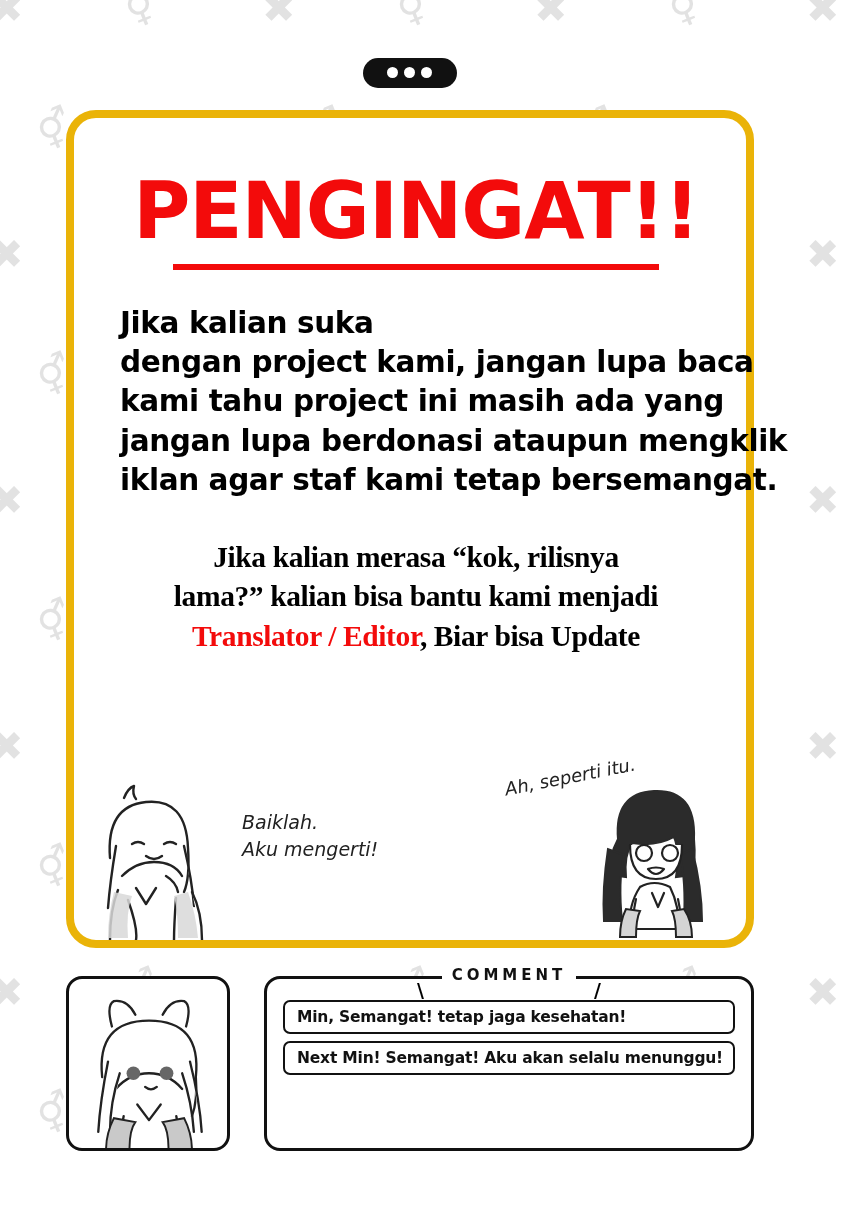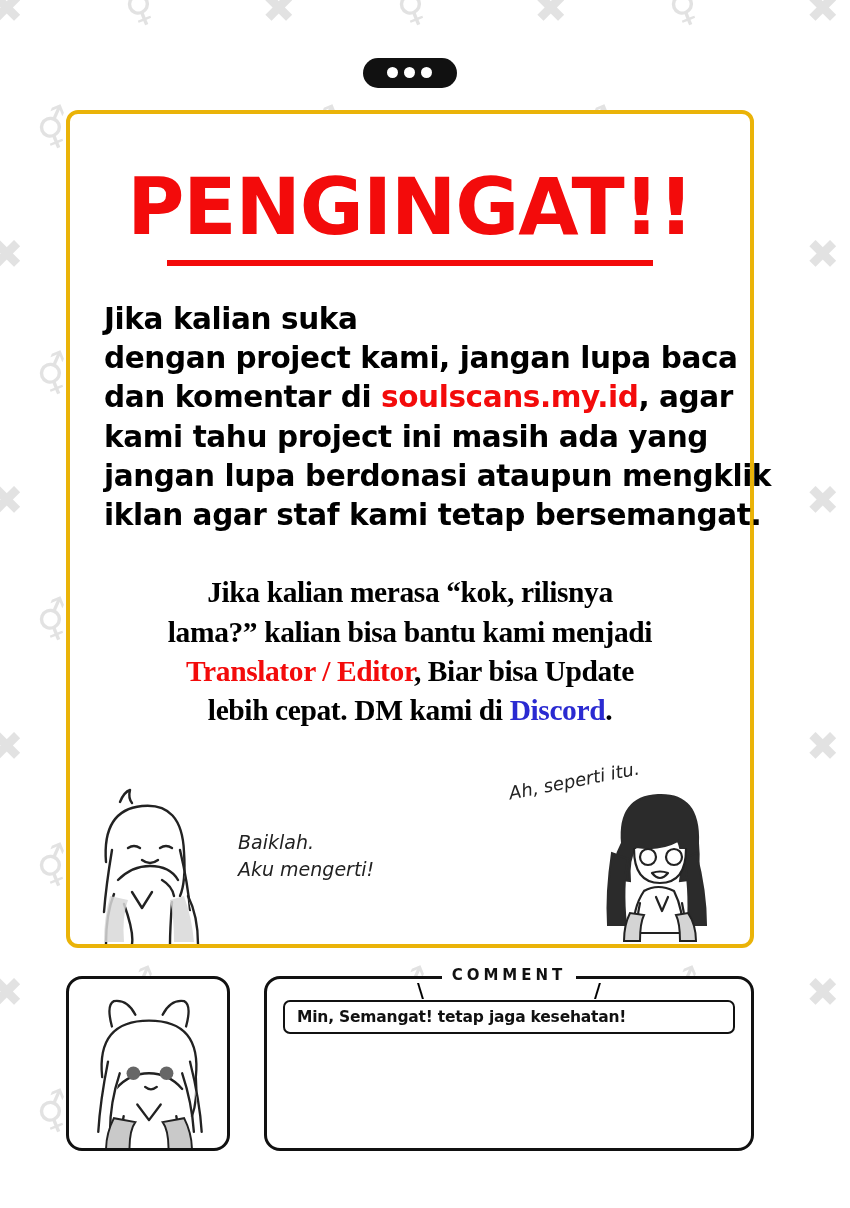--- a/index.html
+++ b/index.html
@@ -57,24 +57,25 @@
   #notch .dot.d3 { left: 58px; }
 
   
   #main-card {
     position: absolute;
     left: 66px;
     top: 110px;
     width: 688px;
     height: 838px;
     background: #ffffff;
-    border: 4px solid #eab308;
-    border-radius: 12px;
+    border: 8px solid #eab308;
+    border-radius: 30px;
     z-index: 2;
     box-sizing: border-box;
+    padding-left: 12px;
   }
 
   #title-block {
     text-align: center;
     margin-top: 54px;
   }
   #headline {
     font-family: "DejaVu Sans", sans-serif;
     font-weight: 700;
     font-size: 78px;
@@ -135,21 +136,21 @@
     position: absolute;
     font-family: "DejaVu Sans", sans-serif;
     font-size: 19px;
     color: #222222;
     font-style: italic;
     line-height: 1.45;
     white-space: nowrap;
   }
   #speech-left {
     left: 168px;
-    bottom: 60px;
+    bottom: 76px;
     text-align: left;
   }
   #speech-right {
     right: 110px;
     bottom: 150px;
     transform: rotate(-11deg);
     font-size: 18px;
   }
 
   
@@ -300,31 +301,29 @@
 <div id="main-card">
 
   <div id="title-block">
     <div id="headline">PENGINGAT!!</div>
     <div id="headline-rule"></div>
   </div>
 
   <div id="body-text">
       <div class="line"><span>Jika kalian suka</span></div>
       <div class="line"><span>dengan project kami, jangan lupa baca</span></div>
-      <div class="line"><span>dan komentar di </span><span class="hl-red">soulscans.my.id</span><span>, agar</span></div>
       <div class="line"><span>kami tahu project ini masih ada yang</span></div>
       <div class="line"><span>jangan lupa berdonasi ataupun mengklik</span></div>
       <div class="line"><span>iklan agar staf kami tetap bersemangat.</span></div>
     </div>
 
   <div id="body-text-2">
       <div class="line"><span>Jika kalian merasa “kok, rilisnya</span></div>
       <div class="line"><span>lama?” kalian bisa bantu kami menjadi</span></div>
       <div class="line"><span class="hl-red">Translator / Editor</span><span>, Biar bisa Update</span></div>
-      <div class="line"><span>lebih cepat. DM kami di </span><span class="hl-blue">Discord</span><span>.</span></div>
     </div>
 
   <div id="char-left" class="char">
     <svg viewBox="0 0 150 160" width="150" height="160" xmlns="http://www.w3.org/2000/svg">
       <g fill="none" stroke="#222" stroke-width="2.4" stroke-linecap="round" stroke-linejoin="round">
         <path d="M36 18 q4 -10 10 -12 q-2 8 2 13" fill="#fff"></path>
         <path d="M22 78 q-4 -52 36 -56 q40 -4 42 46 q2 30 -4 44" fill="#fff"></path>
         <path d="M28 66 q-6 36 -8 62" fill="#fff"></path>
         <path d="M96 66 q8 34 10 60" fill="#fff"></path>
         <path d="M34 96 q14 -14 32 -14 q20 0 28 14" fill="#fff"></path>
@@ -406,14 +405,17 @@
 <div id="comment-card">
   <div id="comment-header">
     <span style="position:absolute;left:150px;top:14px;font-weight:700;font-size:19px;">\</span>
     <span class="label">COMMENT</span>
     <span style="position:absolute;right:150px;top:14px;font-weight:700;font-size:19px;">/</span>
   </div>
   <div id="comment-list">
       <div class="comment-row">
         <span>Min, Semangat! tetap jaga kesehatan!</span>
       </div>
+      <div class="comment-row">
+        <span>Next Min! Semangat! Aku akan selalu menunggu!</span>
+      </div>
     </div>
 </div>
 
 </body></html>

